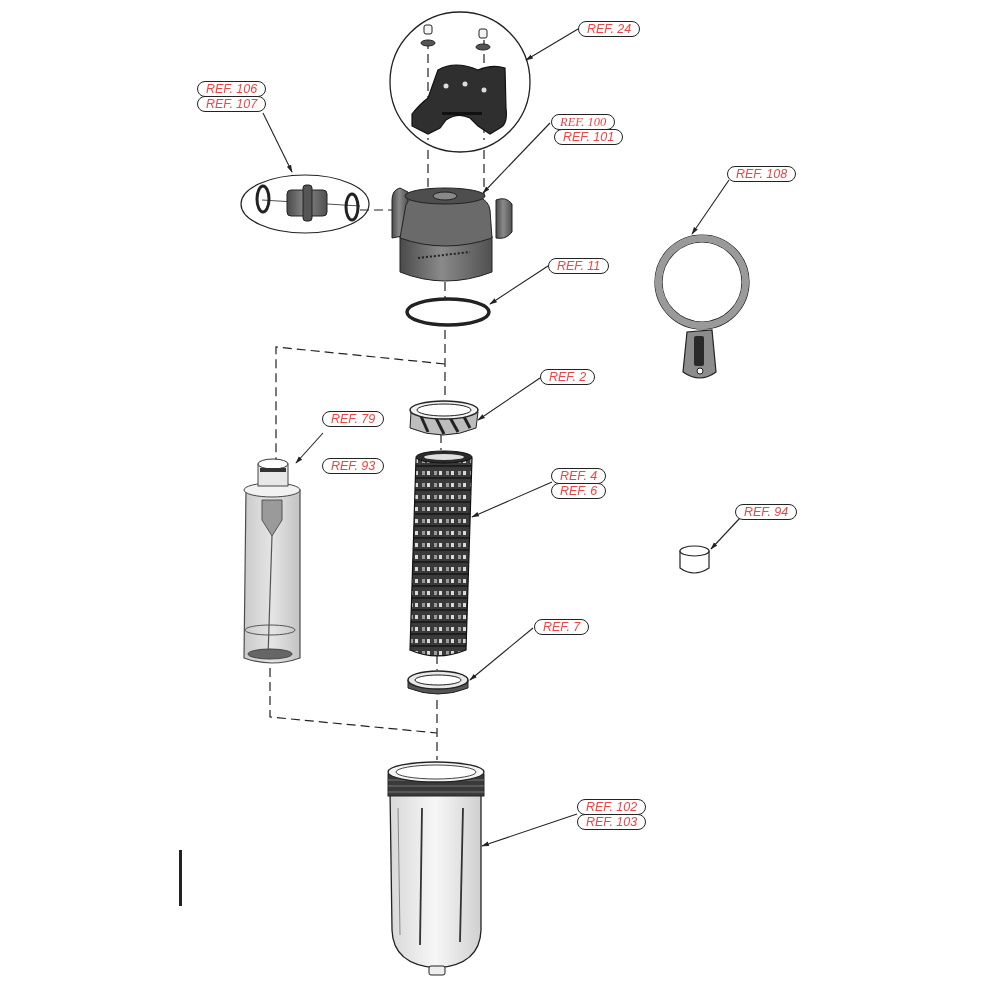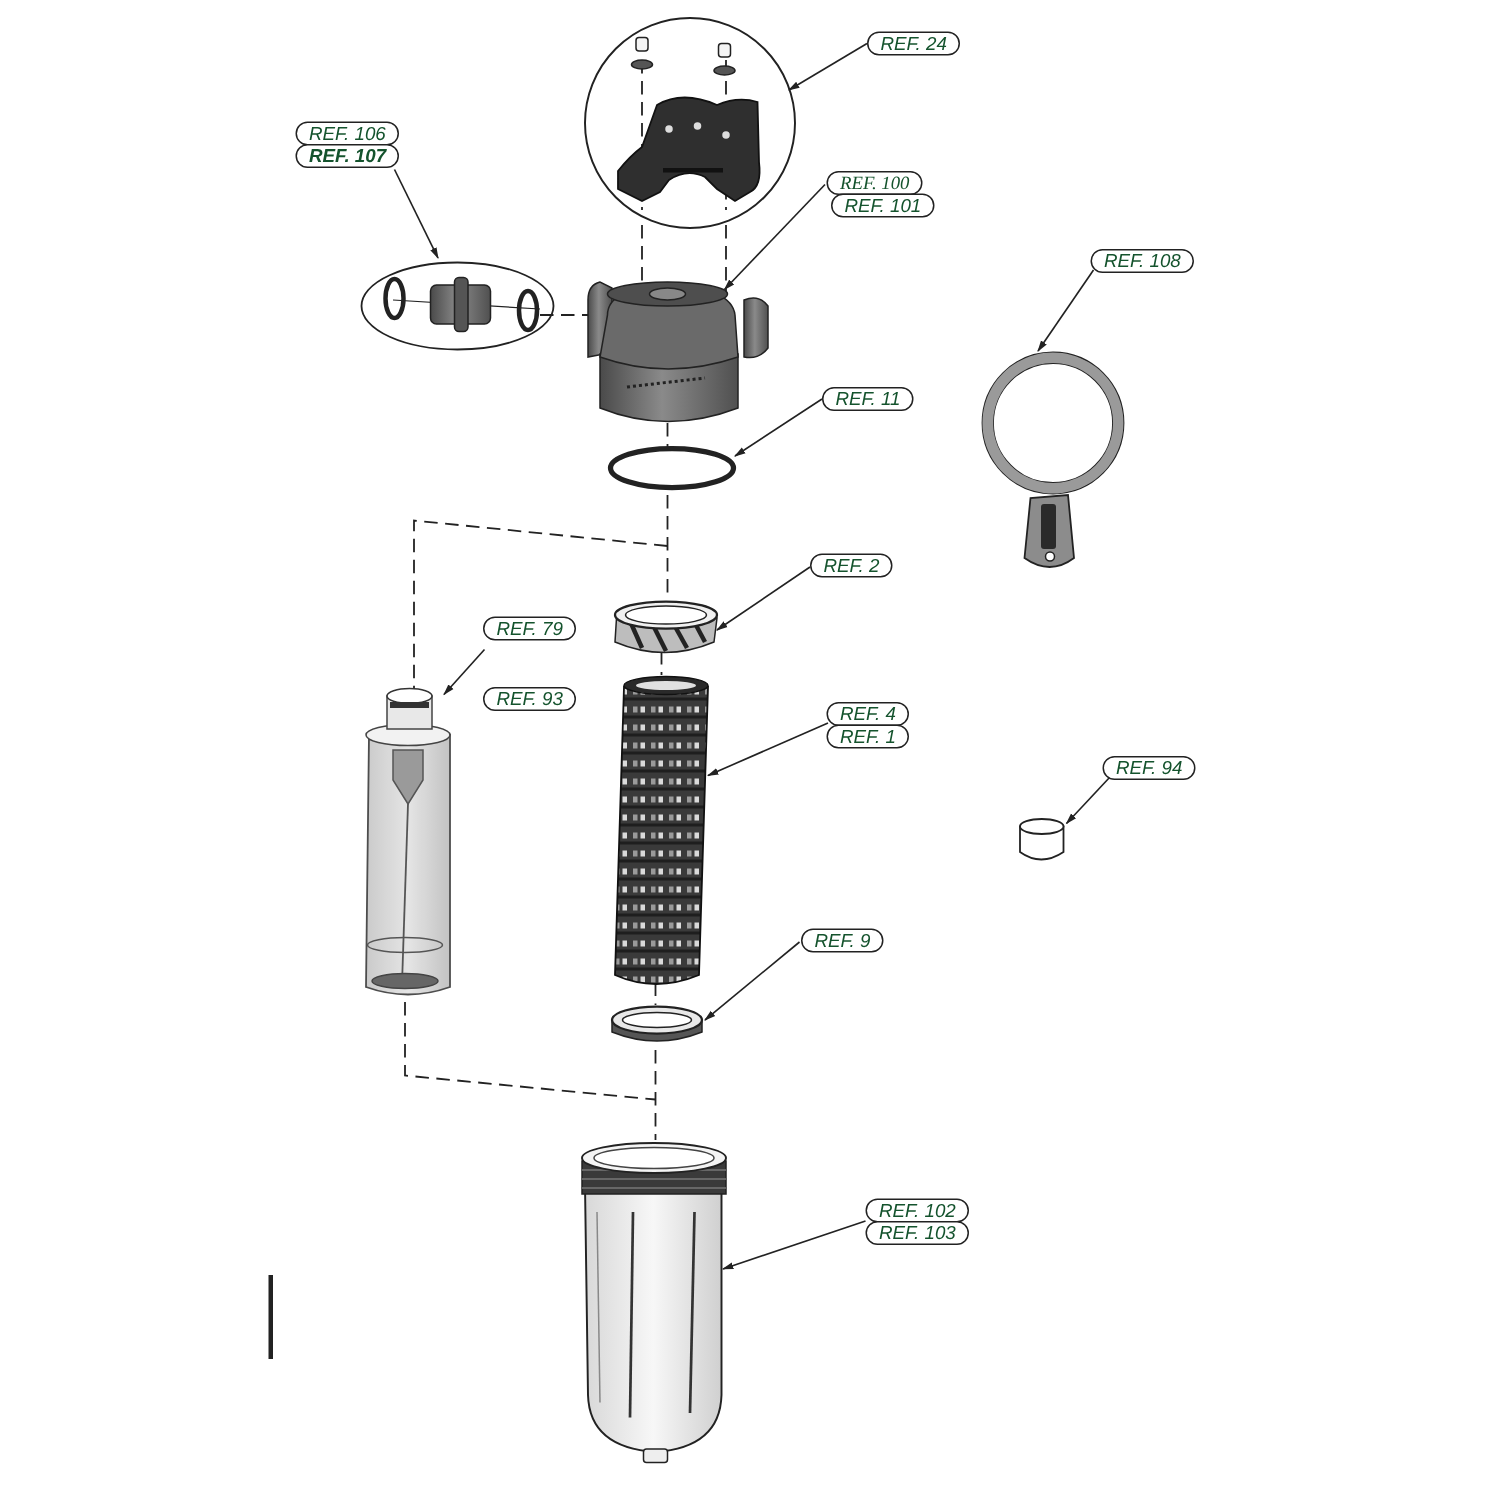--- a/index.html
+++ b/index.html
@@ -9,21 +9,21 @@
     position: absolute;
     height: 14px;
     line-height: 14px;
     padding: 0 8px;
     border: 1.2px solid #222;
     border-radius: 8px;
     background: #fff;
     font-family: "Liberation Sans", sans-serif;
     font-style: italic;
     font-size: 12.5px;
-    color: #14532d;
+    color: #ef4444;
     white-space: nowrap;
     text-align: right;
     box-sizing: content-box;
   }
   .part { cursor: pointer; }
   .scrollbar-fragment {
     position: absolute; left: 179px; top: 850px; width: 3px; height: 56px; background: #222;
   }
 </style>
 </head>
@@ -188,28 +188,28 @@
     <line x1="323" y1="433" x2="296" y2="463"></line>
     <line x1="552" y1="482" x2="472" y2="517"></line>
     <line x1="740" y1="518" x2="711" y2="549"></line>
     <line x1="533" y1="628" x2="470" y2="680"></line>
     <line x1="577" y1="814" x2="482" y2="846"></line>
   </g>
 </svg>
 
 <div class="ref-label" style="left:578px; top:21px;">REF. 24</div>
 <div class="ref-label" style="left:197px; top:81px;">REF. 106</div>
-<div class="ref-label" style="left:197px; top:96px;font-weight:bold;">REF. 107</div>
+<div class="ref-label" style="left:197px; top:96px;">REF. 107</div>
 <div class="ref-label" style="left:551px; top:114px;font-family:Liberation Serif, serif;">REF. 100</div>
 <div class="ref-label" style="left:554px; top:129px;">REF. 101</div>
 <div class="ref-label" style="left:727px; top:166px;">REF. 108</div>
 <div class="ref-label" style="left:548px; top:258px;">REF. 11</div>
 <div class="ref-label" style="left:540px; top:369px;">REF. 2</div>
 <div class="ref-label" style="left:322px; top:411px;">REF. 79</div>
 <div class="ref-label" style="left:322px; top:426px;margin-top:32px;">REF. 93</div>
 <div class="ref-label" style="left:551px; top:468px;">REF. 4</div>
-<div class="ref-label" style="left:551px; top:483px;">REF. 1</div>
+<div class="ref-label" style="left:551px; top:483px;">REF. 6</div>
 <div class="ref-label" style="left:735px; top:504px;">REF. 94</div>
-<div class="ref-label" style="left:534px; top:619px;">REF. 9</div>
+<div class="ref-label" style="left:534px; top:619px;">REF. 7</div>
 <div class="ref-label" style="left:577px; top:799px;">REF. 102</div>
 <div class="ref-label" style="left:577px; top:814px;">REF. 103</div>
 
 <div class="scrollbar-fragment"></div>
 
 </body></html>

